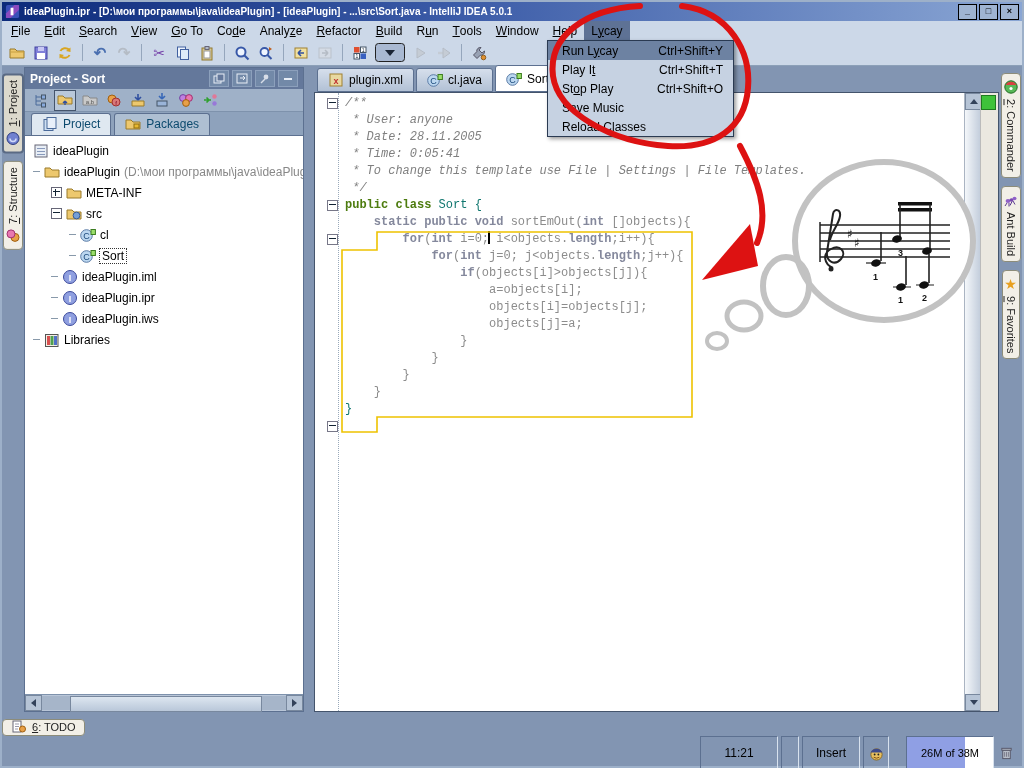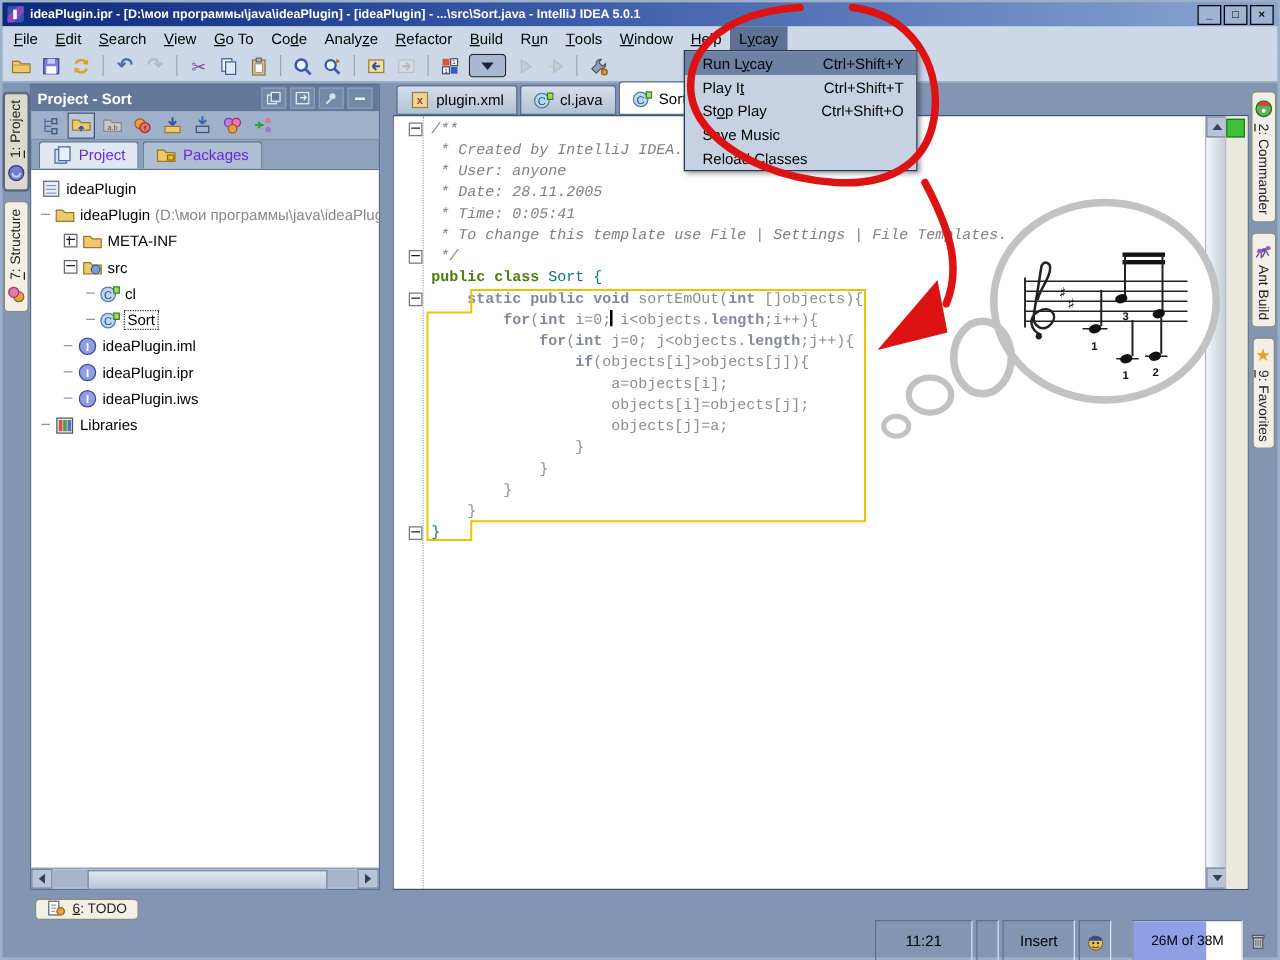--- a/index.html
+++ b/index.html
@@ -42,21 +42,21 @@
   .project-panel{position:absolute;left:22px;top:2px;width:278px;bottom:2px;display:flex;flex-direction:column;
     border:1px solid #5c7090;background:#8ea2bc;}
   .panel-header{height:21px;background:#64789b;color:#fff;font-weight:bold;font-size:12px;
     display:flex;align-items:center;padding:0 5px;gap:3px;}
   .ph-btn{width:18px;height:15px;border:1px solid #8ca0bc;background:#7289a8;display:flex;align-items:center;justify-content:center;}
   .panel-toolbar{height:22px;background:#9fb1c8;display:flex;align-items:center;gap:4px;padding:0 5px;border-bottom:1px solid #7e92ac;}
   .pt-btn{width:20px;height:19px;display:flex;align-items:center;justify-content:center;}
   .pt-btn.pressed{border:1px solid #44546c;background:#b9c8da;}
   .panel-tabs{height:23px;display:flex;align-items:flex-end;padding-left:6px;gap:3px;}
   .ptab{display:flex;align-items:center;gap:5px;font-size:12px;padding:2px 10px 3px;background:#aebfd2;
-    border:1px solid #5c7090;border-bottom:none;border-radius:3px 3px 0 0;color:#6d28d9;}
+    border:1px solid #5c7090;border-bottom:none;border-radius:3px 3px 0 0;color:#0c4a6e;}
   .ptab.sel{background:#dfe8f1;}
   .tree{flex:1;background:#fff;overflow:hidden;font-size:12px;position:relative;border-top:1px solid #5c7090;padding-top:4px;}
   .tree-row{height:21px;display:flex;align-items:center;gap:4px;white-space:nowrap;color:#000;}
   .exp{width:9px;height:9px;border:1px solid #667;background:#fff;position:relative;flex:none;}
   .exp::before{content:"";position:absolute;left:1px;right:1px;top:3px;height:1px;background:#123;}
   .exp.plus::after{content:"";position:absolute;top:1px;bottom:1px;left:3px;width:1px;background:#123;}
   .dash{width:7px;height:1px;background:#8899aa;flex:none;}
   .lab.sel{outline:1px dotted #333;padding:0 2px;}
   .extra{color:#888;}
   .hscroll{height:16px;background:#b9c6d8;border-top:1px solid #7e92ac;display:flex;align-items:center;}
@@ -85,21 +85,21 @@
   .tok-b{color:#84889c;font-weight:bold;}
   .cur{display:inline-block;width:2px;height:13px;background:#000;vertical-align:-2px;margin:0 -1px;}
   .method-outline{position:absolute;left:0;top:0;pointer-events:none;z-index:2;}
   .vscroll{position:absolute;top:0;bottom:0;right:17px;width:16px;background:linear-gradient(90deg,#f4f7fa,#c0cbda);border-left:1px solid #aab4c2;}
   .vs-arrow{position:absolute;left:0;width:15px;height:15px;background:#b6c4d6;border:1px solid #78889e;
     display:flex;align-items:center;justify-content:center;}
   .stripe{position:absolute;top:0;bottom:0;right:0;width:17px;background:#ebe8e0;border-left:1px solid #bbb;}
   .green{position:absolute;top:2px;right:2px;width:13px;height:13px;background:#3fc23a;border:1px solid #1f7a1f;}
 
   
-  .bottom-strip{position:absolute;left:0;right:0;bottom:26px;height:26px;display:flex;align-items:center;padding-left:26px;}
+  .bottom-strip{position:absolute;left:0;right:0;bottom:26px;height:26px;display:flex;align-items:center;}
   .statusbar{position:absolute;left:0;right:0;bottom:2px;height:22px;display:flex;align-items:center;
     justify-content:flex-end;gap:3px;padding-right:8px;font-size:12px;color:#000;}
   .sb-cell{height:34px;border:1px solid;border-color:#5c7090 #d8e2ee #d8e2ee #5c7090;
     display:flex;align-items:center;justify-content:center;box-sizing:border-box;}
   .mem{width:88px;position:relative;background:#fff;overflow:hidden;}
   .mem-fill{position:absolute;left:0;top:0;bottom:0;background:#8f9fe4;}
   .mem-text{position:relative;font-size:11px;z-index:1;}
 
   
   .popup{position:absolute;left:545px;top:38px;width:185px;background:#c6d2e2;border:1px solid #2a3a52;
@@ -590,21 +590,20 @@
             <span>Sort.java</span>
           </div>
         </div>
       <div class="editor-wrap" id="editorWrap">
         <div class="gutter-line"></div>
         <svg class="method-outline" width="420" height="360">
           <path d="M62,139 L377,139 L377,324 L62,324 L62,339 L27,339 L27,157 L62,157 Z" fill="none" stroke="#eec200" stroke-width="1.6"></path>
         </svg>
         <div class="code" id="code">
             <div class="code-line"><span class="tok-c">/**</span></div>
-            <div class="code-line"><span class="tok-c"> * Created by IntelliJ IDEA.</span></div>
             <div class="code-line"><span class="tok-c"> * User: anyone</span></div>
             <div class="code-line"><span class="tok-c"> * Date: 28.11.2005</span></div>
             <div class="code-line"><span class="tok-c"> * Time: 0:05:41</span></div>
             <div class="code-line"><span class="tok-c"> * To change this template use File | Settings | File Templates.</span></div>
             <div class="code-line"><span class="tok-c"> */</span></div>
             <div class="code-line"><span class="tok-k">public class</span><span class="tok-p"> Sort {</span></div>
             <div class="code-line"><span class="tok-g">    </span><span class="tok-b">static public void</span><span class="tok-g"> sortEmOut(</span><span class="tok-b">int</span><span class="tok-g"> []objects){</span></div>
             <div class="code-line"><span class="tok-g">        </span><span class="tok-b">for</span><span class="tok-g">(</span><span class="tok-b">int</span><span class="tok-g"> i=0;</span><span class="cur"></span><span class="tok-g"> i&lt;objects.</span><span class="tok-b">length</span><span class="tok-g">;i++){</span></div>
             <div class="code-line"><span class="tok-g">            </span><span class="tok-b">for</span><span class="tok-g">(</span><span class="tok-b">int</span><span class="tok-g"> j=0; j&lt;objects.</span><span class="tok-b">length</span><span class="tok-g">;j++){</span></div>
             <div class="code-line"><span class="tok-g">                </span><span class="tok-b">if</span><span class="tok-g">(objects[i]&gt;objects[j]){</span></div>

